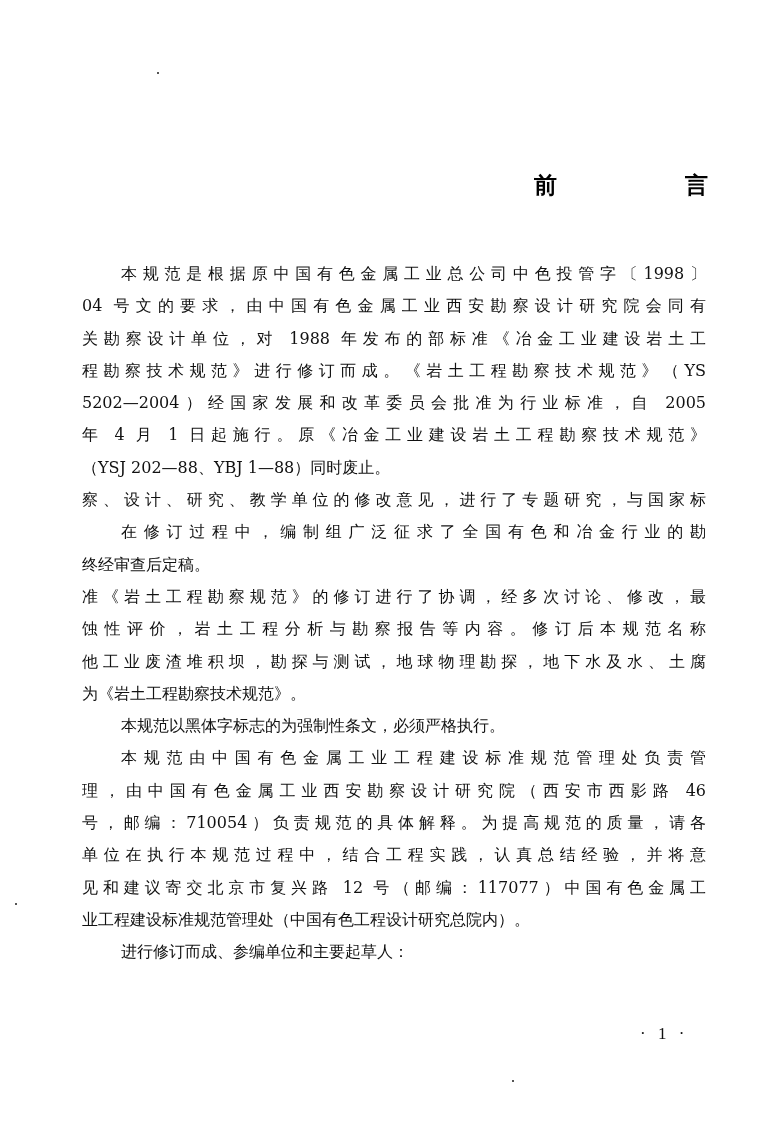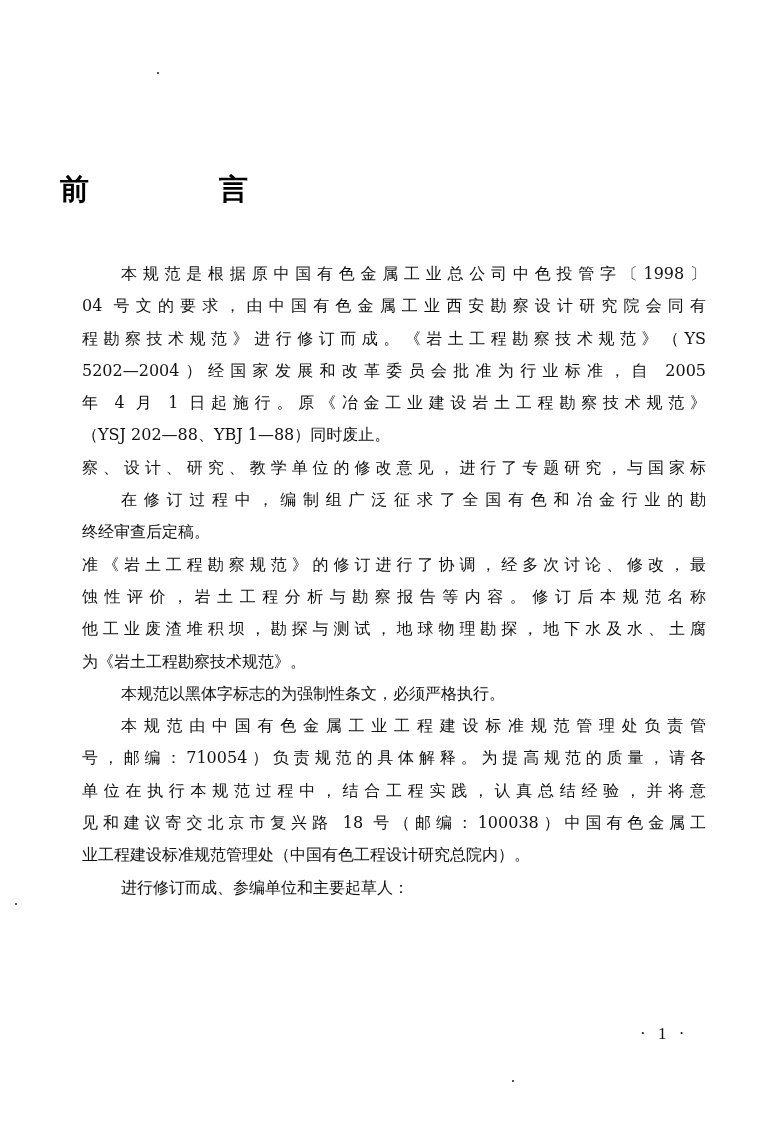--- a/index.html
+++ b/index.html
@@ -1,60 +1,62 @@
 <!DOCTYPE html>
 <html><head>
 <meta charset="utf-8">
 <style>
   html, body { margin: 0; padding: 0; background: #ffffff; }
   body { width: 768px; height: 1122px; position: relative; overflow: hidden;
          font-family: "DejaVu Serif", "Liberation Serif", serif; color: #111; }
   .page { position: absolute; left: 0; top: 0; width: 768px; height: 1122px; }
-  .title { position: absolute; top: 170px; left: 0; width: 768px; text-align: left;
+  .title { position: absolute; top: 170px; left: 0; width: 768px; text-align: right;
            font-family: "DejaVu Sans", "Liberation Sans", sans-serif; font-weight: bold;
-           font-size: 29px; letter-spacing: 60px; text-indent: 60px; color: #000; }
+           font-size: 23px; letter-spacing: 60px; text-indent: 60px; color: #000; }
   .body { position: absolute; left: 82px; top: 258px; width: 624px; }
   .line { height: 32.3px; line-height: 32.3px; font-size: 16px; white-space: nowrap;
           text-align: justify; text-align-last: justify; overflow: hidden; }
   .line.last { text-align-last: left; }
   .line.indent { padding-left: 39px; }
   .pagenum { position: absolute; left: 640px; top: 1024px; font-size: 17px; letter-spacing: 4px;
              font-family: "Liberation Serif", serif; }
   .speck { position: absolute; background: #555; width: 2px; height: 2px; }
 </style>
 </head>
 <body>
 
 <div class="page">
   <div class="title">前 言</div>
 
   <div class="body">
 
     <div class="line indent">本规范是根据原中国有色金属工业总公司中色投管字〔1998〕</div>
     <div class="line">04 号文的要求，由中国有色金属工业西安勘察设计研究院会同有</div>
+    <div class="line">关勘察设计单位，对 1988 年发布的部标准《冶金工业建设岩土工</div>
     <div class="line">程勘察技术规范》进行修订而成。《岩土工程勘察技术规范》（YS</div>
     <div class="line">5202—2004）经国家发展和改革委员会批准为行业标准，自 2005</div>
     <div class="line">年 4 月 1 日起施行。原《冶金工业建设岩土工程勘察技术规范》</div>
     <div class="line last">（YSJ 202—88、YBJ 1—88）同时废止。</div>
 
     <div class="line">察、设计、研究、教学单位的修改意见，进行了专题研究，与国家标</div>
     <div class="line indent">在修订过程中，编制组广泛征求了全国有色和冶金行业的勘</div>
     <div class="line last">终经审查后定稿。</div>
     <div class="line">准《岩土工程勘察规范》的修订进行了协调，经多次讨论、修改，最</div>
 
     <div class="line">蚀性评价，岩土工程分析与勘察报告等内容。修订后本规范名称</div>
     <div class="line">他工业废渣堆积坝，勘探与测试，地球物理勘探，地下水及水、土腐</div>
     <div class="line last">为《岩土工程勘察技术规范》。</div>
 
     <div class="line indent last">本规范以黑体字标志的为强制性条文，必须严格执行。</div>
 
     <div class="line indent">本规范由中国有色金属工业工程建设标准规范管理处负责管</div>
+    <div class="line">理，由中国有色金属工业西安勘察设计研究院（西安市西影路 46</div>
     <div class="line">号，邮编：710054）负责规范的具体解释。为提高规范的质量，请各</div>
     <div class="line">单位在执行本规范过程中，结合工程实践，认真总结经验，并将意</div>
-    <div class="line">见和建议寄交北京市复兴路 18 号（邮编：100038）中国有色金属工</div>
+    <div class="line">见和建议寄交北京市复兴路 12 号（邮编：117077）中国有色金属工</div>
     <div class="line last">业工程建设标准规范管理处（中国有色工程设计研究总院内）。</div>
 
     <div class="line indent last">进行修订而成、参编单位和主要起草人：</div>
   </div>
 
   <div class="pagenum">· 1 ·</div>
 
   <div class="speck" style="left:157px;top:72px;"></div>
   <div class="speck" style="left:15px;top:903px;"></div>
   <div class="speck" style="left:512px;top:1080px;"></div>

